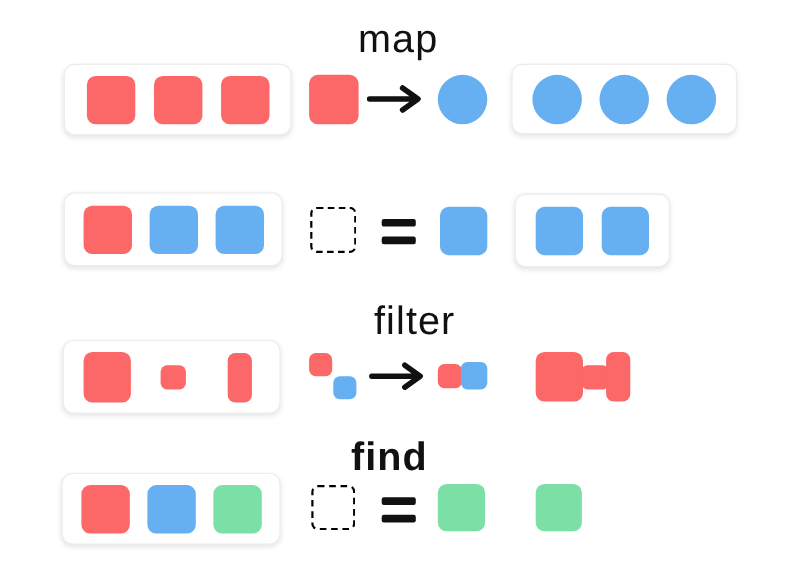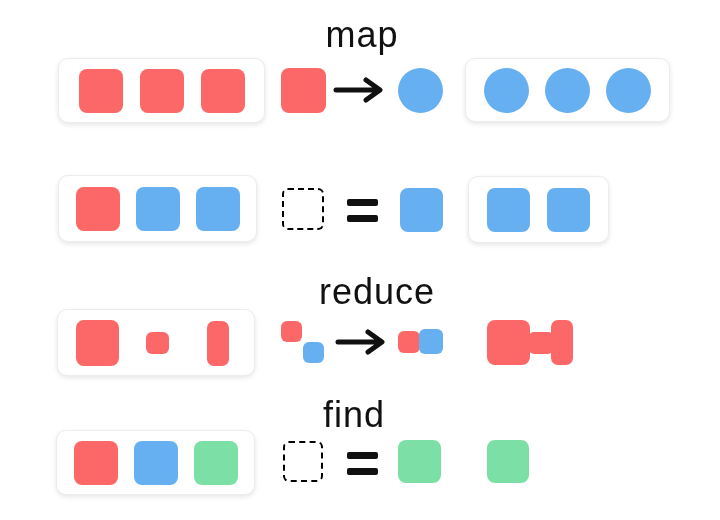--- a/index.html
+++ b/index.html
@@ -81,21 +81,21 @@
     <div class="bar"></div>
   </div>
 
   <div class="shape blue s4345 abs" style="left:400px;top:188px;"></div>
 
   <div class="box row-gap17" style="left:468px;top:176px;width:139px;height:65px;">
     <div class="shape blue s4345"></div>
     <div class="shape blue s4345"></div>
   </div>
 
-  <div class="title" style="left:267px;top:271px;">reduce</div>
+  <div class="title" style="left:267px;top:271px;">filter</div>
 
   <div class="box" style="left:57px;top:309px;width:196px;height:65px;">
     <div class="shape red abs" style="left:18px;top:10px;width:43px;height:46px;"></div>
     <div class="shape red abs" style="left:88px;top:22px;width:23px;height:22px;border-radius:6px;"></div>
     <div class="shape red abs" style="left:149px;top:11px;width:22px;height:45px;border-radius:7px;"></div>
   </div>
 
   <div class="shape red abs" style="left:281px;top:321px;width:21px;height:21px;border-radius:6px;"></div>
   <div class="shape blue abs" style="left:303px;top:342px;width:21px;height:21px;border-radius:6px;"></div>
 
@@ -107,21 +107,21 @@
 
   <div class="shape red abs" style="left:398px;top:331px;width:22px;height:22px;border-radius:6px;"></div>
   <div class="shape blue abs" style="left:419px;top:329px;width:24px;height:25px;border-radius:6px;"></div>
 
   <div class="abs" style="left:487px;top:320px;width:86px;height:45px;">
     <div class="shape red abs" style="left:0;top:0;width:43px;height:45px;"></div>
     <div class="shape red abs" style="left:42px;top:12px;width:24px;height:22px;border-radius:5px;"></div>
     <div class="shape red abs" style="left:64px;top:0;width:22px;height:45px;border-radius:7px;"></div>
   </div>
 
-  <div class="title" style="left:244px;top:394px;">find</div>
+  <div class="title" style="left:244px;top:394px;font-weight:bold;">find</div>
 
   <div class="box row-gap16" style="left:56px;top:430px;width:197px;height:63px;">
     <div class="shape red s44"></div>
     <div class="shape blue s44"></div>
     <div class="shape green s44"></div>
   </div>
 
   <div class="dashed" style="left:283px;top:441px;width:40px;height:41px;"></div>
 
   <div class="eq" style="left:347px;top:452px;">

